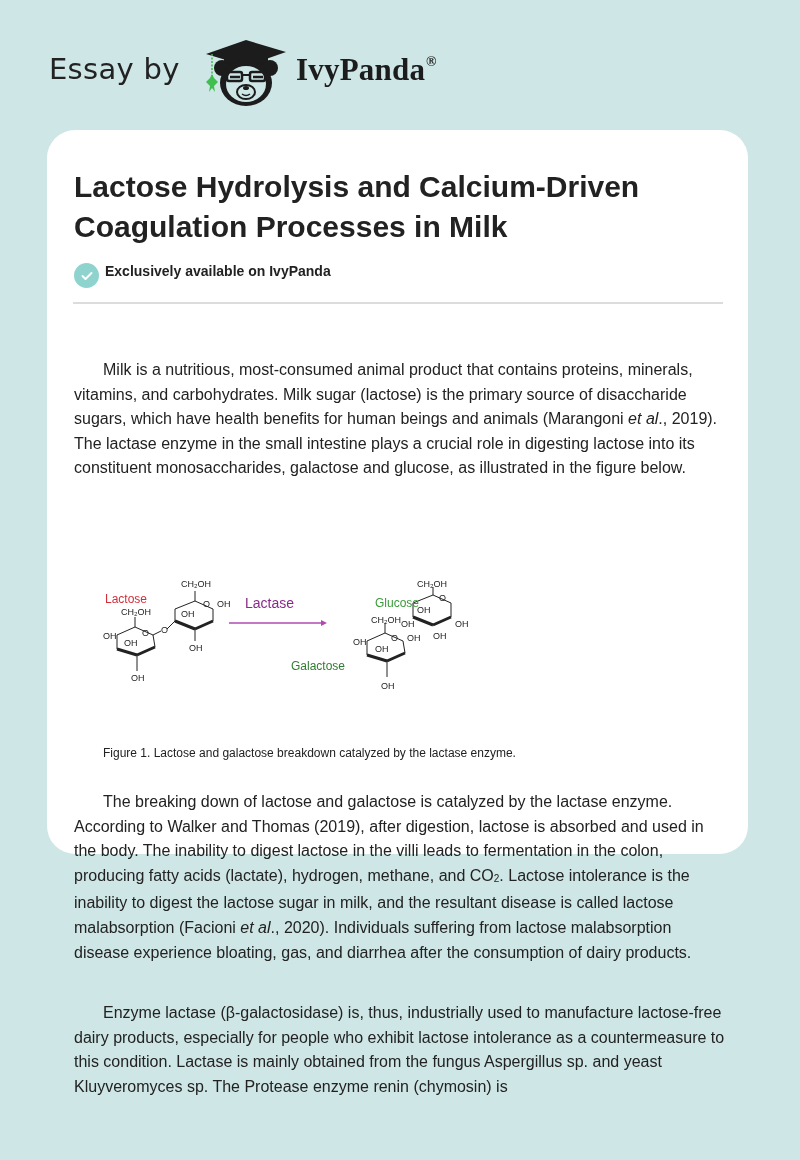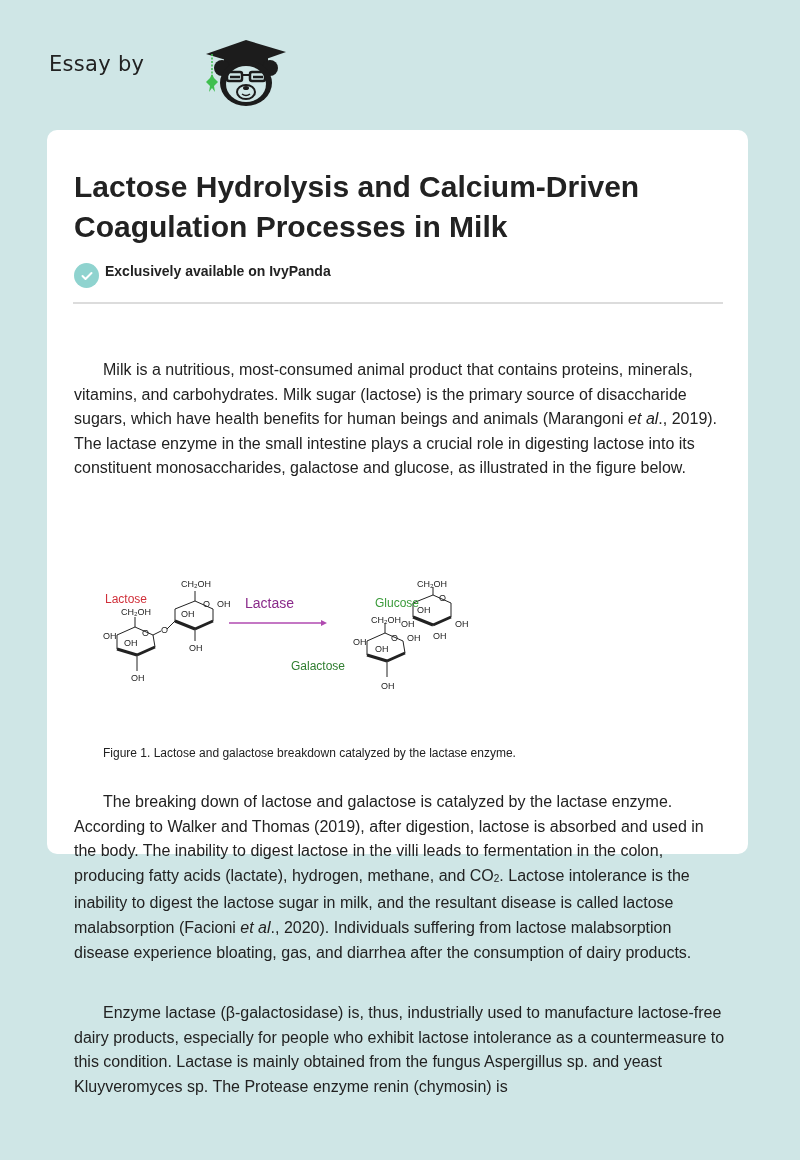--- a/index.html
+++ b/index.html
@@ -19,21 +19,21 @@
       position: absolute;
       left: 0; top: 0;
       width: 800px;
       height: 120px;
     }
     .essay-by {
       position: absolute;
       left: 49px;
       top: 52px;
       font-family: "DejaVu Sans", sans-serif;
-      font-size: 21px;
+      font-size: 29px;
       color: #222;
       letter-spacing: 0.3px;
     }
     .logo-icon {
       position: absolute;
       left: 200px;
       top: 36px;
       width: 92px;
       height: 72px;
     }
@@ -54,21 +54,21 @@
       top: 2px;
       margin-left: 1px;
     }
     .card {
       position: absolute;
       left: 47px;
       top: 130px;
       width: 701px;
       height: 724px;
       background: #ffffff;
-      border-radius: 10px;
+      border-radius: 28px;
     }
     .title {
       position: absolute;
       left: 27px;
       top: 37px;
       width: 660px;
       margin: 0;
       font-size: 30px;
       line-height: 40px;
       font-weight: bold;
@@ -165,20 +165,21 @@
     <rect x="27" y="36" width="15" height="9" rx="2" fill="none" stroke="#1c1c1c" stroke-width="2.5"></rect>
     <rect x="50" y="36" width="15" height="9" rx="2" fill="none" stroke="#1c1c1c" stroke-width="2.5"></rect>
     <line x1="42" y1="39" x2="50" y2="39" stroke="#1c1c1c" stroke-width="2"></line>
     <path d="M30,41 L40,41" stroke="#1c1c1c" stroke-width="2.5"></path>
     <path d="M53,41 L63,41" stroke="#1c1c1c" stroke-width="2.5"></path>
 
     <ellipse cx="46" cy="56" rx="9" ry="7" fill="none" stroke="#1c1c1c" stroke-width="2"></ellipse>
     <ellipse cx="46" cy="52" rx="3" ry="2" fill="#1c1c1c"></ellipse>
     <path d="M42,58 Q46,61 50,58" fill="none" stroke="#1c1c1c" stroke-width="1.5"></path>
   </svg>
+  <span class="brand-name"><span>IvyPanda</span><span class="brand-reg">®</span></span>
 </div>
 
 <div class="card">
   <h1 class="title">Lactose Hydrolysis and Calcium-Driven Coagulation Processes in Milk</h1>
 
   <div class="exclusive">
     <span class="check-badge">
       <svg width="12" height="10" viewBox="0 0 12 10">
           <path d="M1.5,5 L4.5,8 L10.5,2" fill="none" stroke="#ffffff" stroke-width="2" stroke-linecap="round" stroke-linejoin="round"></path>
         </svg>

